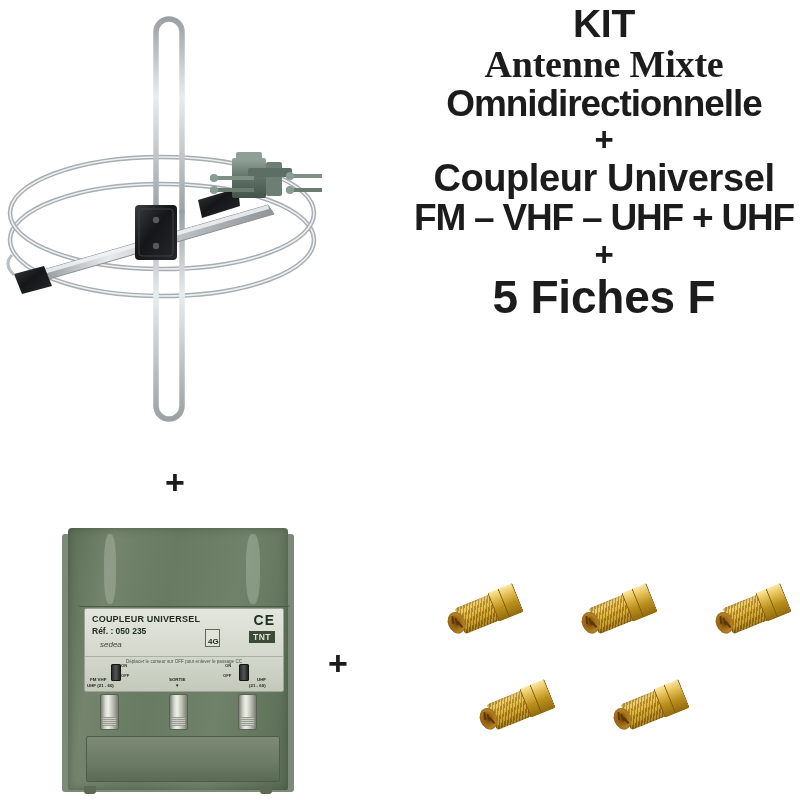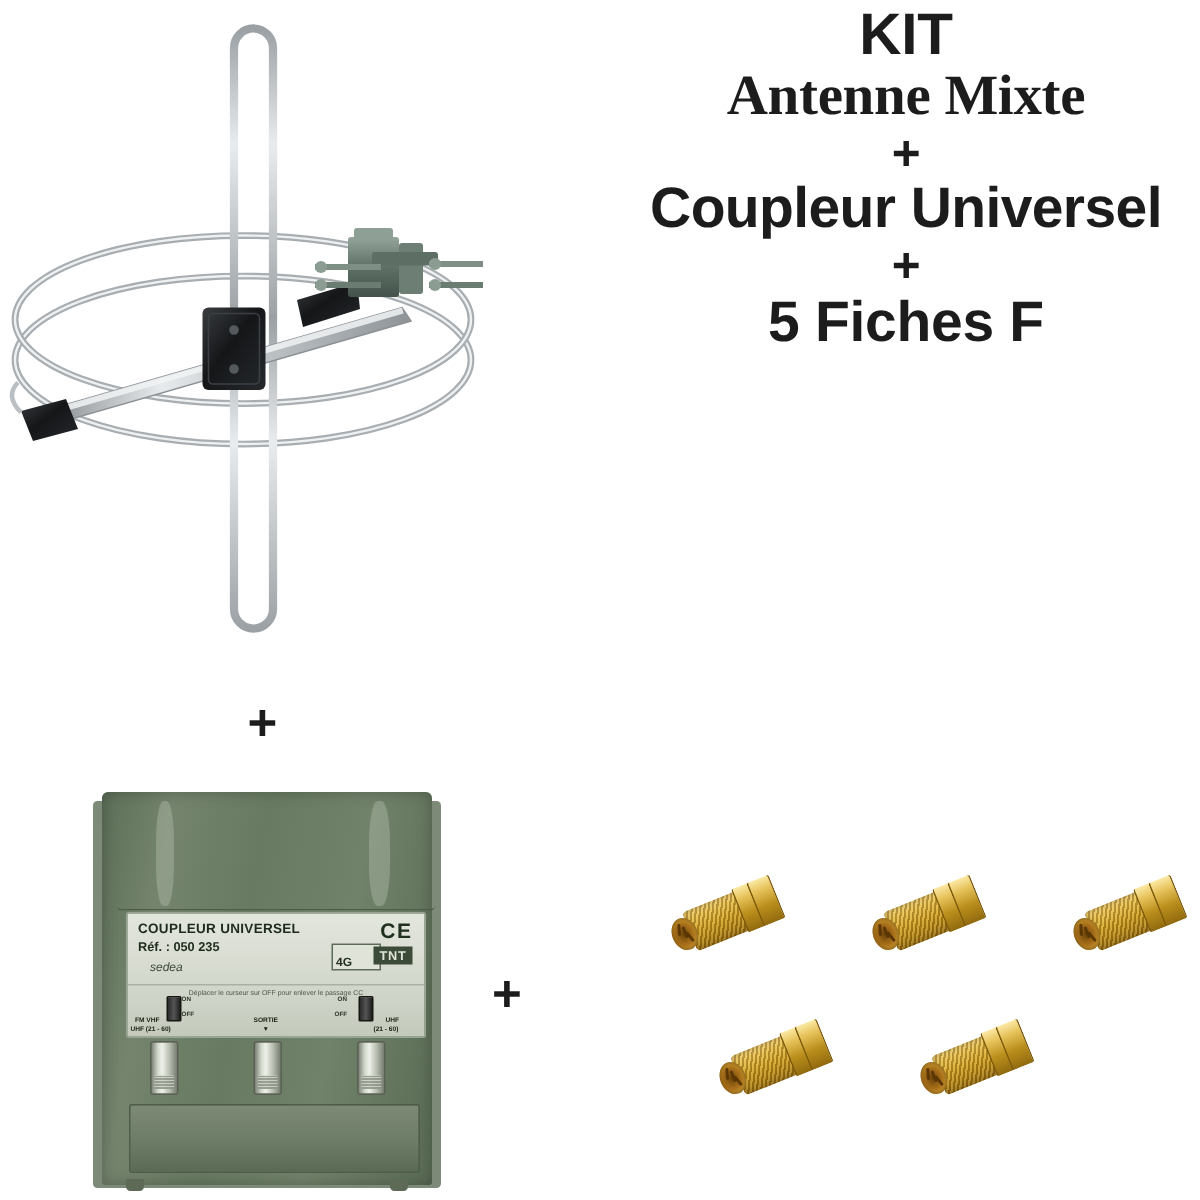--- a/index.html
+++ b/index.html
@@ -41,21 +41,21 @@
     letter-spacing: -0.2px;
   }
   .t-kit        { font-size: 39px; margin-bottom: 1px; }
   .t-mixte      { font-size: 38px; margin-bottom: 1px; font-family: Liberation Serif, serif; }
   .t-omni       { font-size: 37px; margin-bottom: 1px; letter-spacing: -1.1px; }
   .t-dabfm      { font-size: 38px; margin-bottom: 2px; }
   .t-plus       { font-size: 33px; margin-bottom: 2px; font-weight: bold; }
   .t-coupleur   { font-size: 38px; margin-bottom: 1px; letter-spacing: -0.4px; }
   .t-sedea      { font-size: 38px; margin-bottom: 1px; letter-spacing: -0.4px; }
   .t-bands      { font-size: 37px; margin-bottom: 2px; letter-spacing: -1.2px; }
-  .t-fiches     { font-size: 38px; }
+  .t-fiches     { font-size: 46px; }
 
   
   .plus-sign {
     position: absolute;
     color: #1c1c1c;
     font-weight: bold;
     font-size: 34px;
     line-height: 1;
   }
   #plus-antenna-coupler { left: 165px; top: 465px; }
@@ -123,22 +123,22 @@
   .lbl-ref {
     position: absolute; left: 7px; top: 17px;
     font-size: 8.5px; font-weight: bold; color: #1d2a1c;
   }
   .lbl-ce {
     position: absolute; right: 8px; top: 3px;
     font-size: 14px; font-weight: bold; color: #20301f;
     letter-spacing: 1px;
   }
   .lbl-4g {
-    position: absolute; left: 136px; top: 20px;
-    width: 33px; height: 18px;
+    position: absolute; left: 120px; top: 20px;
+    width: 15px; height: 18px;
     border: 1px solid #5e6a58;
     background: #dfe3d8;
     font-size: 8px; font-weight: bold; color: #24301f;
     display: flex; align-items: flex-end; justify-content: flex-start;
     padding-left: 2px;
     box-sizing: border-box;
   }
   .lbl-tnt {
     position: absolute; right: 8px; top: 22px;
     background: #3c4a38;
@@ -375,22 +375,24 @@
       <div class="cpl-foot" style="left:16px;"></div>
       <div class="cpl-foot" style="right:16px;"></div>
     </div>
   </div>
 
   <div class="plus-sign" id="plus-coupler-fiches">+</div>
 
   <div class="text-block">
     <div class="t-line t-kit">KIT</div>
     <div class="t-line t-mixte">Antenne Mixte</div>
+    <div class="t-line t-omni">Omnidirectionnelle</div>
     <div class="t-line t-plus">+</div>
     <div class="t-line t-coupleur">Coupleur Universel</div>
+    <div class="t-line t-bands">FM – VHF – UHF + UHF</div>
     <div class="t-line t-plus">+</div>
     <div class="t-line t-fiches">5 Fiches F</div>
   </div>
 
 <div class="fconn" style="left: 444px; top: 592px; transform: rotate(-22deg);">
       <div class="fc-barrel"></div>
       <div class="fc-ring fc-ring-a"></div>
       <div class="fc-ring fc-ring-b"></div>
       <div class="fc-mouth">
         <div class="fc-slot" style="left:5px;top:3px;transform:rotate(18deg);"></div>

